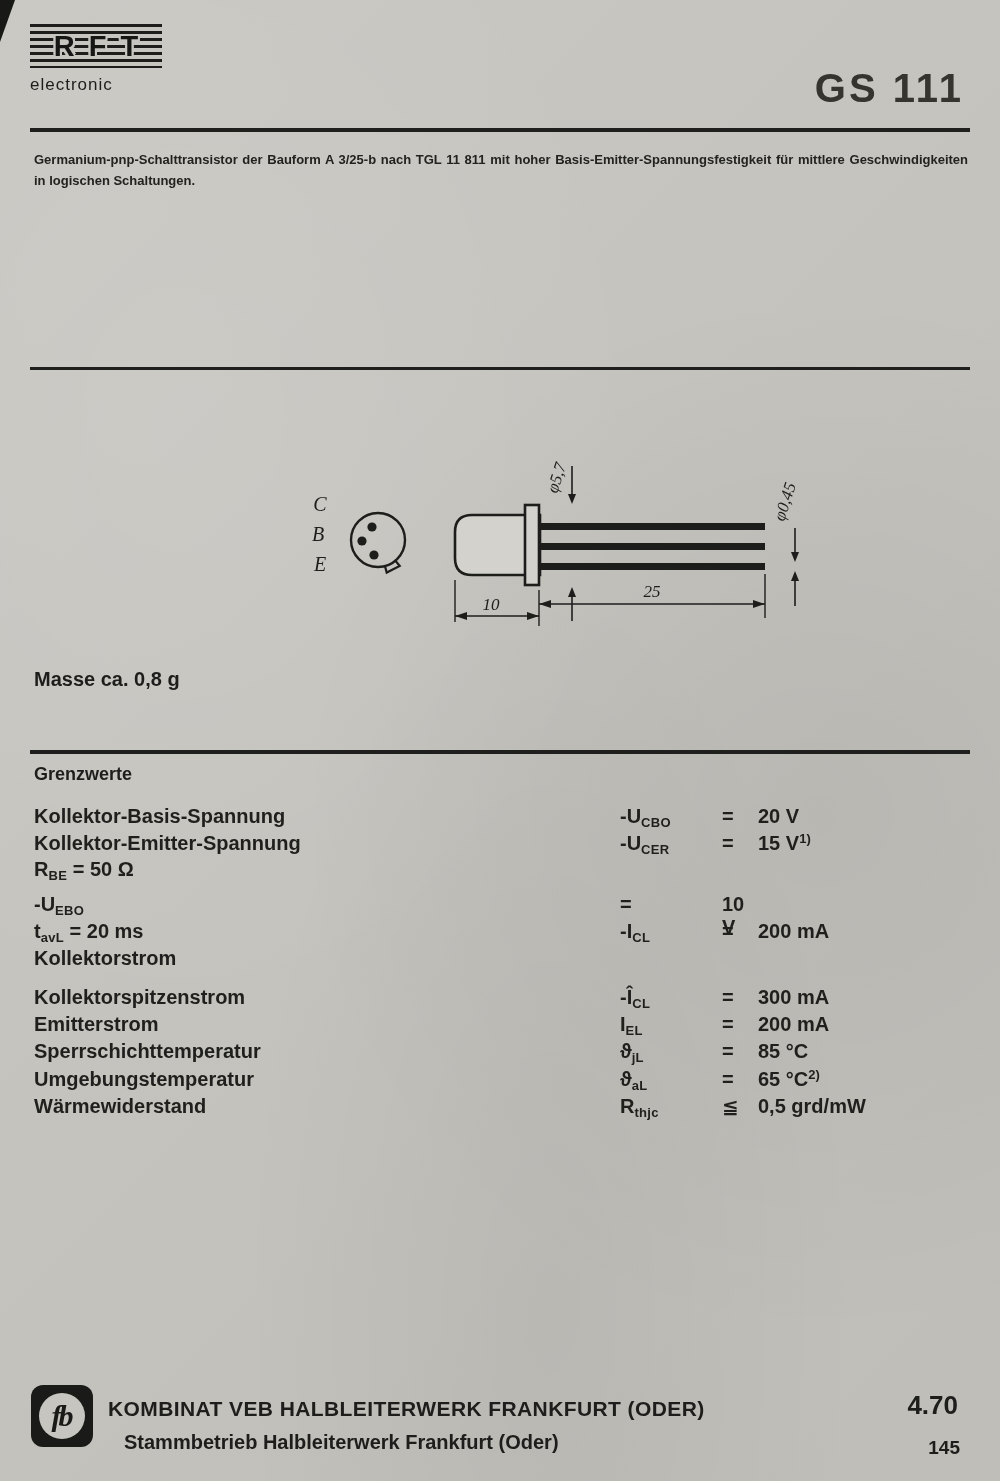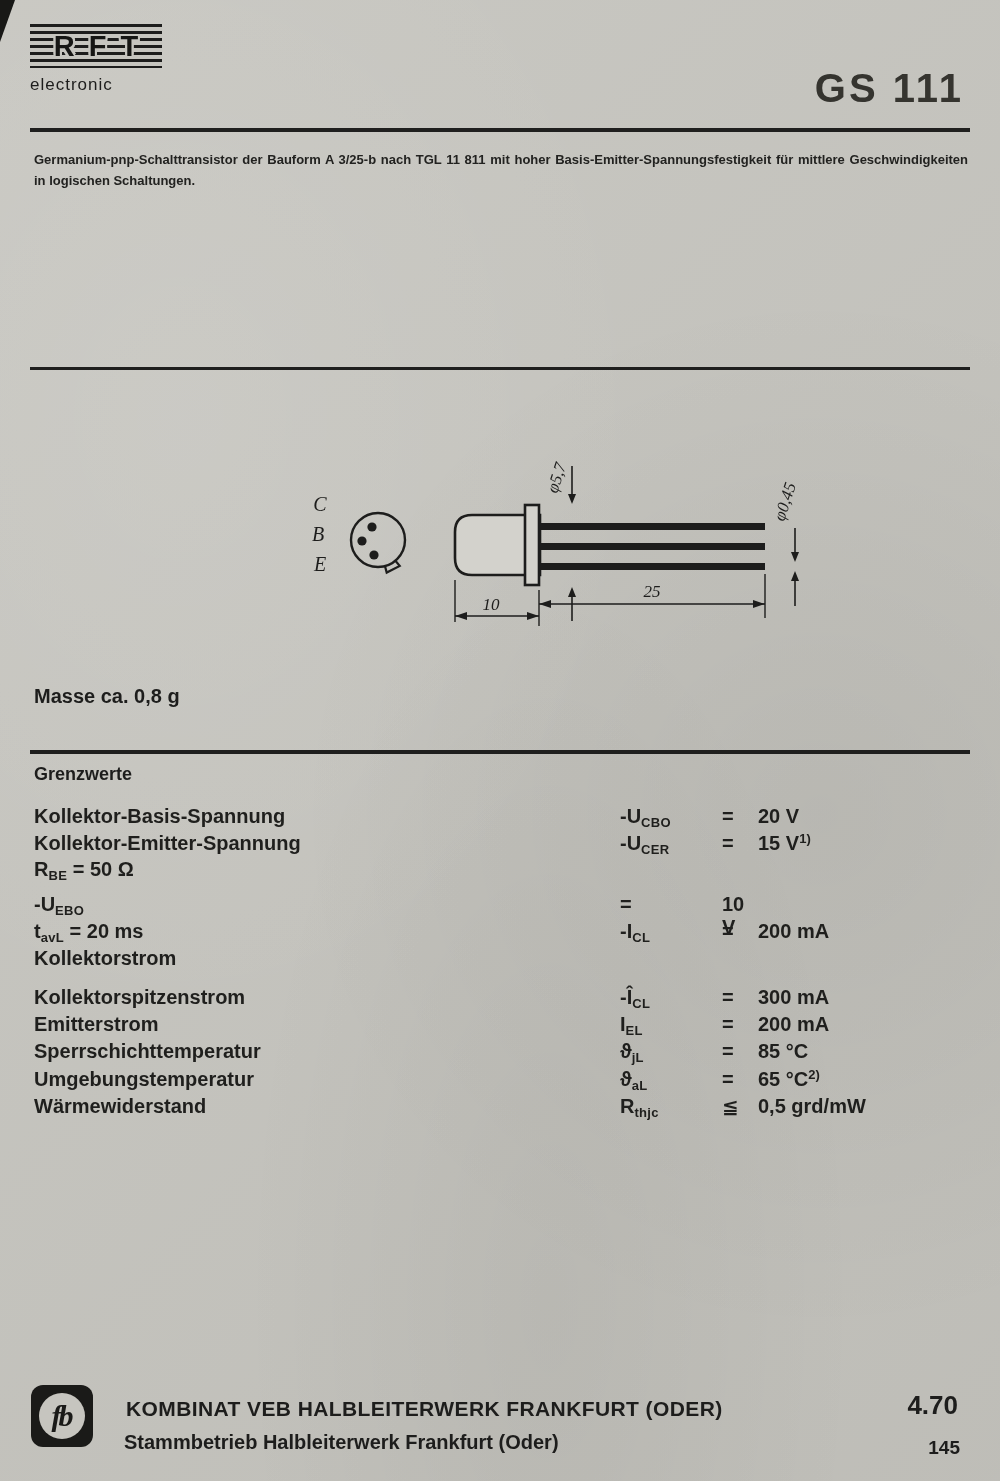--- a/index.html
+++ b/index.html
@@ -40,35 +40,35 @@
 
   .rule1 { top:128px; height:4px; }
   .description { left:34px; right:32px; top:150px; font-size:13px; line-height:1.58;
     font-weight:bold; text-align:justify; color:#222220; }
   .rule2 { top:367px; height:3px; }
 
   
   .drawing { position:absolute; left:295px; top:438px; width:540px; height:210px; }
   .drawing text { fill:#1d1d1c; font-family:"Liberation Serif","DejaVu Serif",serif; font-style:italic; }
 
-  .mass-note { left:34px; top:685px; font-size:20px; font-weight:bold; }
+  .mass-note { left:34px; top:668px; font-size:20px; font-weight:bold; }
   .rule3 { top:750px; height:4px; }
   .limits-heading { left:34px; top:764px; font-size:18px; font-weight:bold; }
 
   .limits-table { position:absolute; left:34px; right:30px; top:804px; }
   .lrow { display:grid; grid-template-columns:586px 102px 36px auto; align-items:baseline;
     height:27px; font-size:20px; font-weight:bold; color:#1f1f1d; }
   .lrow.gap-sm { margin-top:8px; }
   .lrow.gap-lg { margin-top:12px; }
   .sub { font-size:13px; vertical-align:-4px; letter-spacing:0.3px; }
   .sup { font-size:13px; vertical-align:7px; }
 
   
   .footer-logo { position:absolute; left:30px; top:1384px; width:64px; height:64px; }
-  .footer-line1 { left:126px; top:1397px; font-size:21px; font-weight:bold; letter-spacing:0.4px; }
+  .footer-line1 { left:108px; top:1397px; font-size:21px; font-weight:bold; letter-spacing:0.4px; }
   .footer-line2 { left:124px; top:1431px; font-size:20px; font-weight:bold; }
   .issue { right:42px; top:1390px; font-size:26px; font-weight:bold;text-align:center; }
   .page-number { right:40px; top:1437px; font-size:19px; font-weight:bold; }
 </style>
 </head>
 <body>
 
 <div id="page">
 
   <div class="scan-corner"></div>

